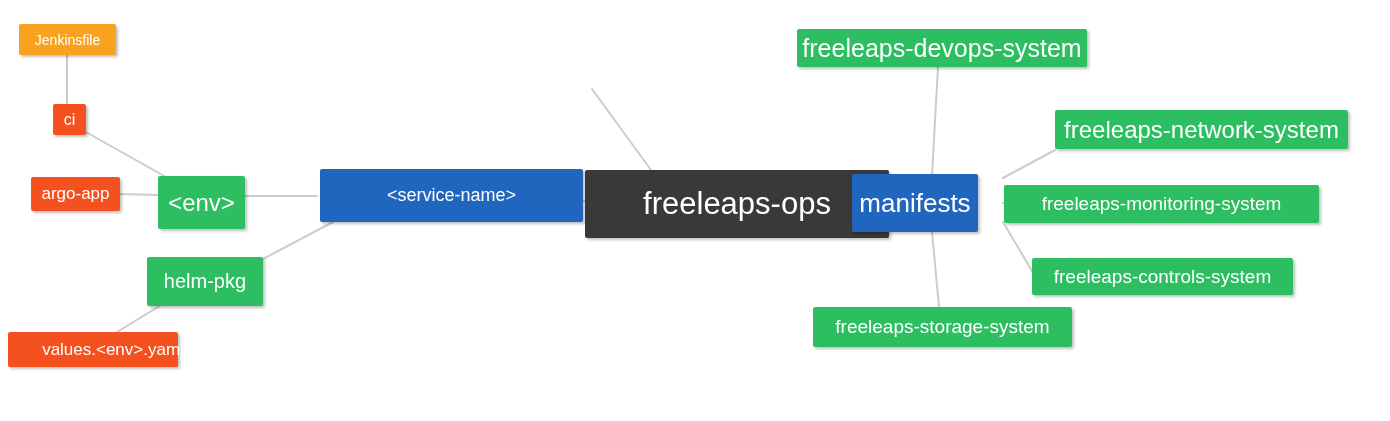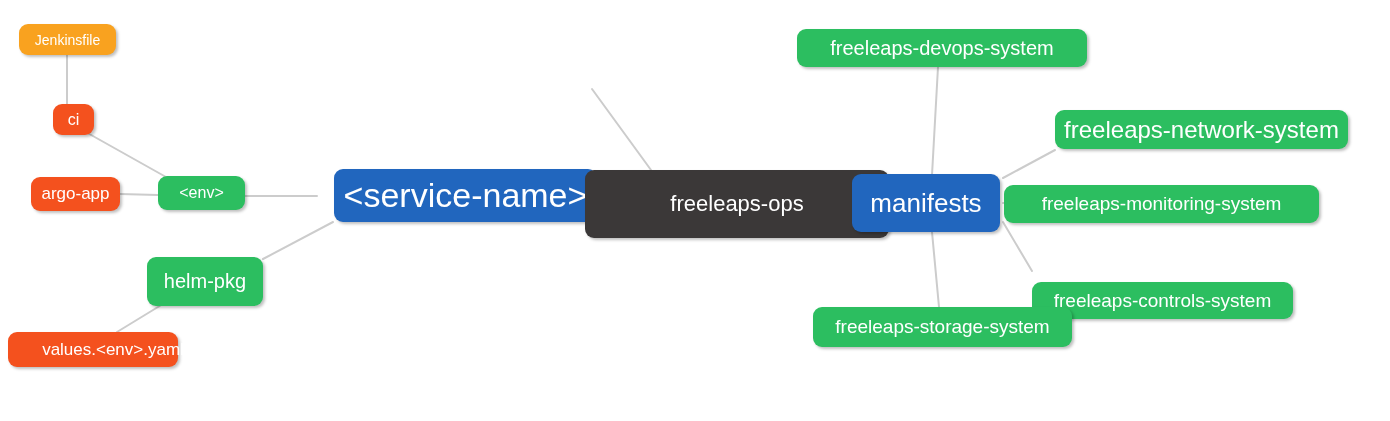--- a/index.html
+++ b/index.html
@@ -25,47 +25,47 @@
     stroke: var(--color-edge, #cccccc);
     stroke-width: 2;
     stroke-linecap: round;
   }
   .node {
     position: absolute;
     display: flex;
     align-items: center;
     justify-content: center;
     color: var(--color-text, #ffffff);
-    border-radius: 9px;
+    border-radius: 2px;
     box-shadow: 2px 2px 3px rgba(0,0,0,0.25);
     white-space: nowrap;
     box-sizing: border-box;
     cursor: pointer;
     user-select: none;
   }
   .c-orange { background: var(--color-orange, #f9a21f); }
   .c-red    { background: var(--color-red, #f4511e); }
   .c-green  { background: var(--color-green, #2cbe60); }
   .c-blue   { background: var(--color-blue, #2166be); }
   .c-dark   { background: var(--color-dark, #3b3838); }
 
   .node-jenkinsfile          { left: 19px;   top: 24px;  width: 97px;  height: 31px; font-size: 14px; }
-  .node-ci                   { left: 53px;   top: 104px; width: 41px;  height: 31px; font-size: 16px; }
+  .node-ci                   { left: 53px;   top: 104px; width: 33px;  height: 31px; font-size: 16px; }
   .node-argo-app             { left: 31px;   top: 177px; width: 89px;  height: 34px; font-size: 17px; }
-  .node-env                  { left: 158px;  top: 176px; width: 87px;  height: 34px; font-size: 16px; }
+  .node-env                  { left: 158px;  top: 176px; width: 87px;  height: 53px; font-size: 24px; }
   .node-helm-pkg             { left: 147px;  top: 257px; width: 116px; height: 49px; font-size: 20px; }
   .node-values-env-yaml      { left: 8px;    top: 332px; width: 170px; height: 35px; font-size: 17px; padding-left: 40px; }
   .node-first-class-pipeline { left: 315px;  top: 36px;  width: 277px; height: 53px; font-size: 26px; }
-  .node-service-name         { left: 334px;  top: 169px; width: 263px; height: 53px; font-size: 34px; }
-  .node-freeleaps-ops        { left: 585px;  top: 170px; width: 304px; height: 68px; font-size: 22px; }
-  .node-manifests            { left: 852px;  top: 174px; width: 148px; height: 58px; font-size: 26px; }
-  .node-devops-system        { left: 797px;  top: 29px;  width: 290px; height: 38px; font-size: 20px; }
+  .node-service-name         { left: 320px;  top: 169px; width: 263px; height: 53px; font-size: 18px; }
+  .node-freeleaps-ops        { left: 585px;  top: 170px; width: 304px; height: 68px; font-size: 31px; }
+  .node-manifests            { left: 852px;  top: 174px; width: 126px; height: 58px; font-size: 26px; }
+  .node-devops-system        { left: 797px;  top: 29px;  width: 290px; height: 38px; font-size: 25px; }
   .node-network-system       { left: 1055px; top: 110px; width: 293px; height: 39px; font-size: 24px; }
   .node-monitoring-system    { left: 1004px; top: 185px; width: 315px; height: 38px; font-size: 19px; }
-  .node-controls-system      { left: 1032px; top: 258px; width: 261px; height: 37px; font-size: 19px; margin-top: 24px; }
+  .node-controls-system      { left: 1032px; top: 258px; width: 261px; height: 37px; font-size: 19px; }
   .node-storage-system       { left: 813px;  top: 307px; width: 259px; height: 40px; font-size: 19px; }
 </style>
 </head>
 <body>
 
 <div class="canvas">
 
   <svg class="edges" viewBox="0 0 1390 421">
     <line x1="67" y1="55" x2="67" y2="104"></line>
     <line x1="84" y1="131" x2="166" y2="177"></line>

